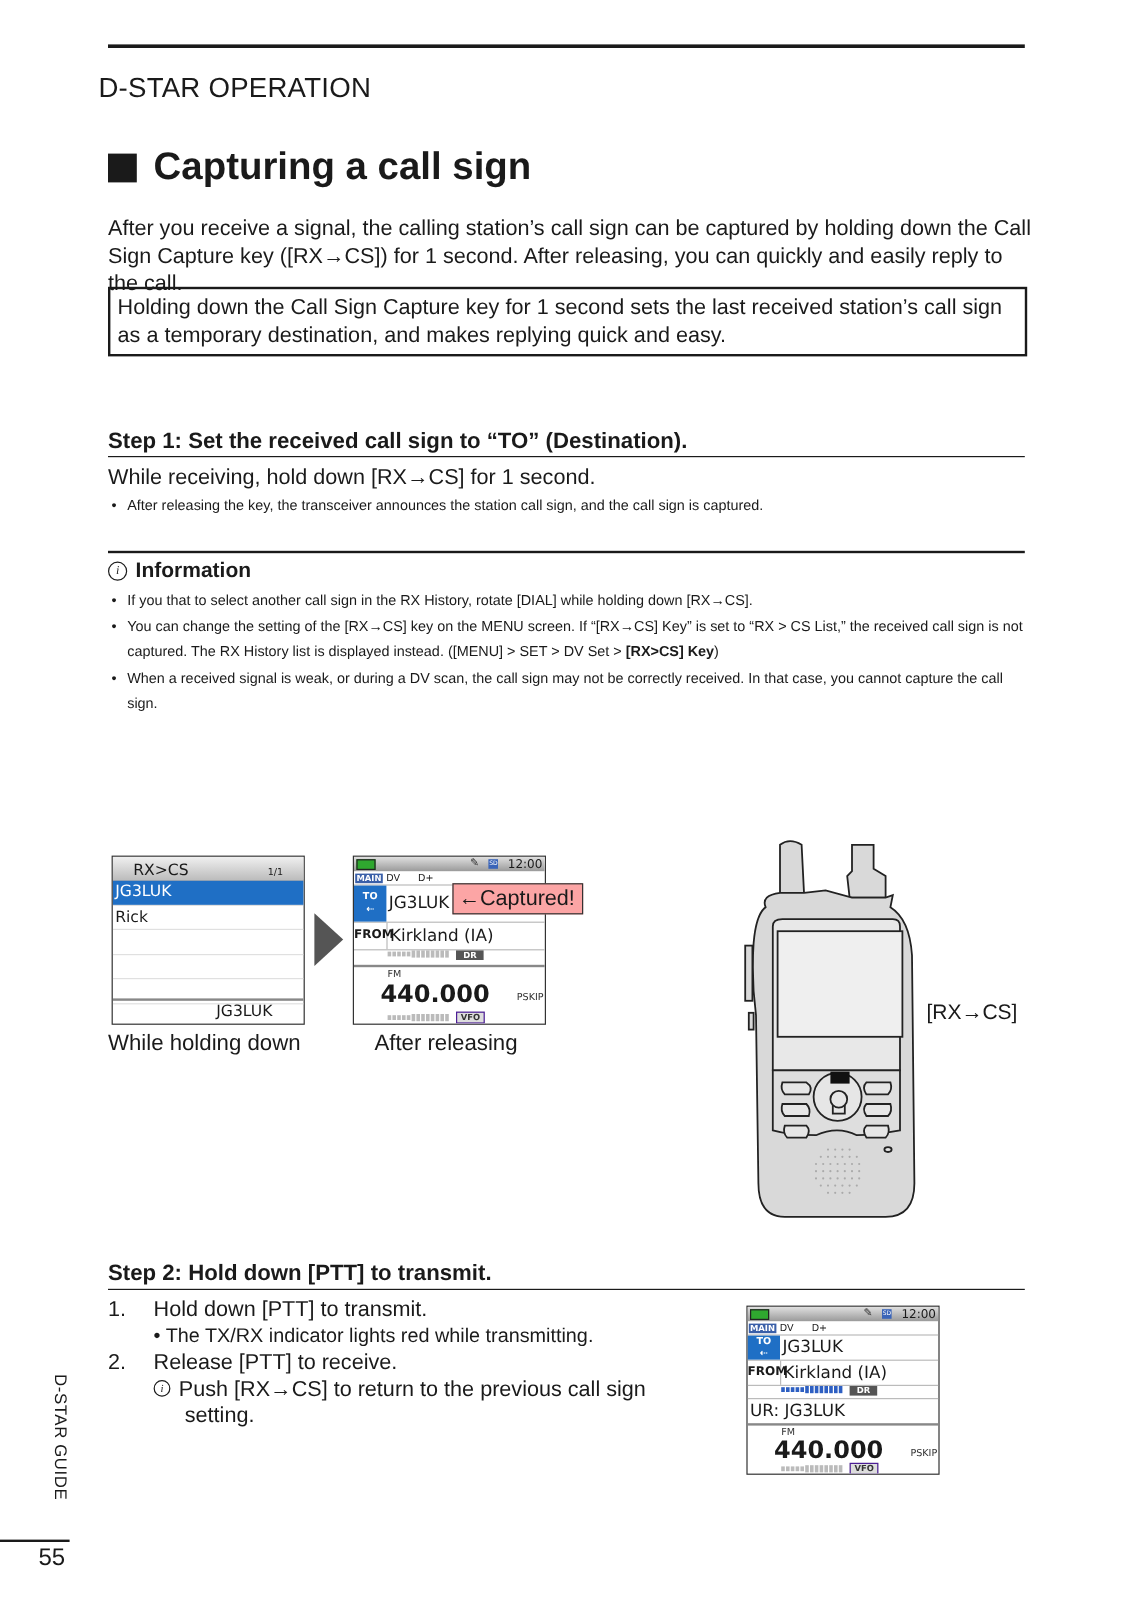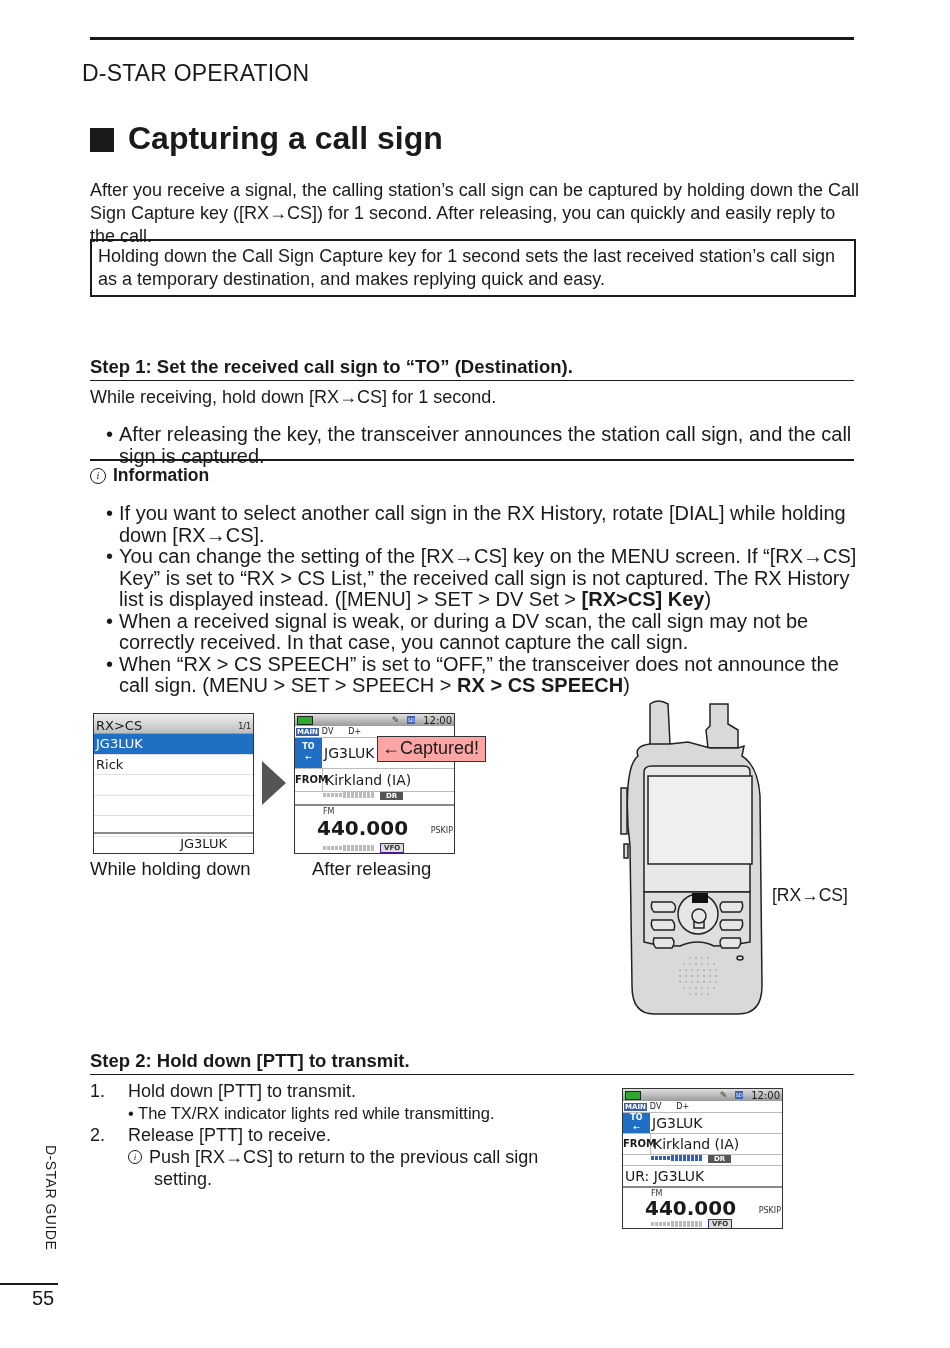--- a/index.html
+++ b/index.html
@@ -10,32 +10,32 @@
   .section-head { left: 82px; top: 60px; font-size: 23px; letter-spacing: 0.2px; }
   .title { left: 90px; top: 120px; font-size: 32px; font-weight: bold; display:flex; align-items:center; }
   .title .sq { display:inline-block; width: 24px; height: 24px; background:#1a1a1a; margin-right: 14px; margin-top: 2px; }
   .intro { left: 90px; top: 163px; width: 770px; font-size: 18px; line-height: 23px; margin-top: 16px; }
   .box { left: 90px; top: 239px; width: 750px; border: 2px solid #1a1a1a; padding: 4px 6px 5px 6px; font-size: 18px; line-height: 22.5px; }
   .box .bh { font-weight: bold; }
   .step { left: 90px; width: 764px; font-size: 18.5px; font-weight: bold; border-bottom: 1.5px solid #1a1a1a; padding-bottom: 2px; }
   .step1 { top: 356px; }
   .step2 { top: 1050px; }
   .para { left: 90px; font-size: 18px; line-height: 22px; }
-  .bullets { left: 90px; width: 760px; font-size: 20px; line-height: 21.5px; margin:16px; padding:0; list-style:none; }
+  .bullets { left: 90px; width: 760px; font-size: 12px; line-height: 21.5px; margin:3px; padding:0; list-style:none; }
   .bullets li { position: relative; padding-left: 13px; }
   .bullets li::before { content: "•"; position: absolute; left: 0; }
   .info-rule { left: 90px; top: 459px; width: 764px; height: 1.5px; background: #1a1a1a; }
   .info-head { left: 90px; top: 465px; font-size: 17.5px; font-weight: bold; display:flex; align-items:center; }
   .info-icon { display:inline-block; width: 14px; height: 14px; border: 1.3px solid #1a1a1a; border-radius: 50%; font-size: 10px; line-height: 14px; text-align:center; font-weight: normal; margin-right: 7px; font-family: "Liberation Serif", serif; font-style: italic; }
   b { font-weight: bold; }
 
   
   .lcd { border: 1.5px solid #333; background: #fff; font-family: "DejaVu Sans", sans-serif; overflow: hidden; }
   .rxcs { left: 93px; top: 713px; width: 159px; height: 139px; }
-  .rxcs .hdr { height: 19px; background: linear-gradient(#f0f0f0, #bdbdbd); display:flex; justify-content: space-between; align-items:flex-end; padding: 0 2px; font-size: 13px; border-bottom: 1px solid #999; }
+  .rxcs .hdr { height: 19px; background: linear-gradient(#f0f0f0, #bdbdbd); display:flex; justify-content: space-between; align-items:flex-end; padding: 0 17px; font-size: 13px; border-bottom: 1px solid #999; }
   .rxcs .hdr .pg { font-size: 8px; margin-bottom: 2px; }
   .rxcs .row { height: 19.5px; border-bottom: 1px solid #e0e0e0; font-size: 13px; line-height: 19.5px; padding-left: 2px; }
   .rxcs .row.sel { background: #1f6fc5; color: #fff; }
   .rxcs .foot { position:absolute; bottom:0; left:0; right:0; height: 19px; border-top: 2px solid #888; font-size: 13px; line-height: 19px; text-align: right; padding-right: 26px; }
   .arrow-tri { left: 262px; top: 761px; width: 0; height: 0; border-top: 22px solid transparent; border-bottom: 22px solid transparent; border-left: 24px solid #555; }
 
   .main-scr { width: 159px; height: 139px; }
   .scr1 { left: 294px; top: 713px; }
   .scr2 { left: 622px; top: 1088px; height: 139px; }
   .sbar { height: 12px; background: linear-gradient(#e0e0e0, #9a9a9a); display:flex; align-items:center; justify-content: space-between; padding: 0 2px; font-size: 10px; }
@@ -62,21 +62,21 @@
   .fm { position:absolute; left: 28px; top: 1px; font-size: 8px; color:#333; }
   .freq { position:absolute; left: 22px; top: 10px; font-size: 20px; font-weight: bold; }
   .pskip { position:absolute; right: 1px; top: 20px; font-size: 8px; color:#333; }
   .bmeter { position:absolute; left: 28px; bottom: 1px; display:flex; gap: 6px; align-items:center; }
   .urrow { height: 20px; border-top:1px solid #bbb; font-size: 14px; line-height: 20px; padding-left: 2px; }
 
   .captured { left: 377px; top: 736px; border: 1.5px solid #333; background:#fca5a5; font-size: 18px; padding: 1px 6px 2px 4px; }
   .cap-label { font-size: 18.5px; }
 
   .radio { left: 618px; top: 696px; }
-  .rxcs-label { left: 772px; top: 885px; font-size: 17.5px; }
+  .rxcs-label { left: 772px; top: 833px; font-size: 17.5px; }
 
   .list2 { left: 90px; top: 1080px; font-size: 18px; line-height: 22px; }
   .list2 .n { position:absolute; left: 0; }
   .list2 .t { position:absolute; left: 38px; white-space: nowrap; }
   .list2 .sub { position:absolute; left: 38px; font-size: 16.5px; white-space: nowrap; }
 
   .side-guide { left: 43px; top: 1145px; writing-mode: vertical-rl; font-size: 14px; letter-spacing: 0.5px; }
   .page-rule { left: 0; top: 1283px; width: 58px; height: 1.5px; background:#1a1a1a; }
   .page-num { left: 32px; top: 1287px; font-size: 20px; }
 </style>
@@ -100,24 +100,23 @@
 <ul class="abs bullets" style="top:408px;">
   <li>After releasing the key, the transceiver announces the station call sign, and the call sign is captured.</li>
 </ul>
 
 <div class="abs info-rule"></div>
 <div class="abs info-head">
   <span class="info-icon">i</span>
   <span>Information</span>
 </div>
 <ul class="abs bullets" style="top:487px;">
-  <li>If you want to select another call sign in the RX History, rotate [DIAL] while holding down [RX→CS].</li>
+  <li>If you that to select another call sign in the RX History, rotate [DIAL] while holding down [RX→CS].</li>
   <li><span>You can change the setting of the [RX→CS] key on the MENU screen. If “[RX→CS] Key” is set to “RX &gt; CS List,” the received call sign is not captured. The RX History list is displayed instead. ([MENU] &gt; SET &gt; DV Set &gt; </span><b>[RX&gt;CS] Key</b><span>)</span></li>
   <li>When a received signal is weak, or during a DV scan, the call sign may not be correctly received. In that case, you cannot capture the call sign.</li>
-  <li><span>When “RX &gt; CS SPEECH” is set to “OFF,” the transceiver does not announce the call sign. (MENU &gt; SET &gt; SPEECH &gt; </span><b>RX &gt; CS SPEECH</b><span>)</span></li>
 </ul>
 
 <div class="abs lcd rxcs">
   <div class="hdr">
     <span>RX&gt;CS</span>
     <span class="pg">1/1</span>
   </div>
   <div class="row sel">JG3LUK</div>
   <div class="row">Rick</div>
   <div class="row"></div>

